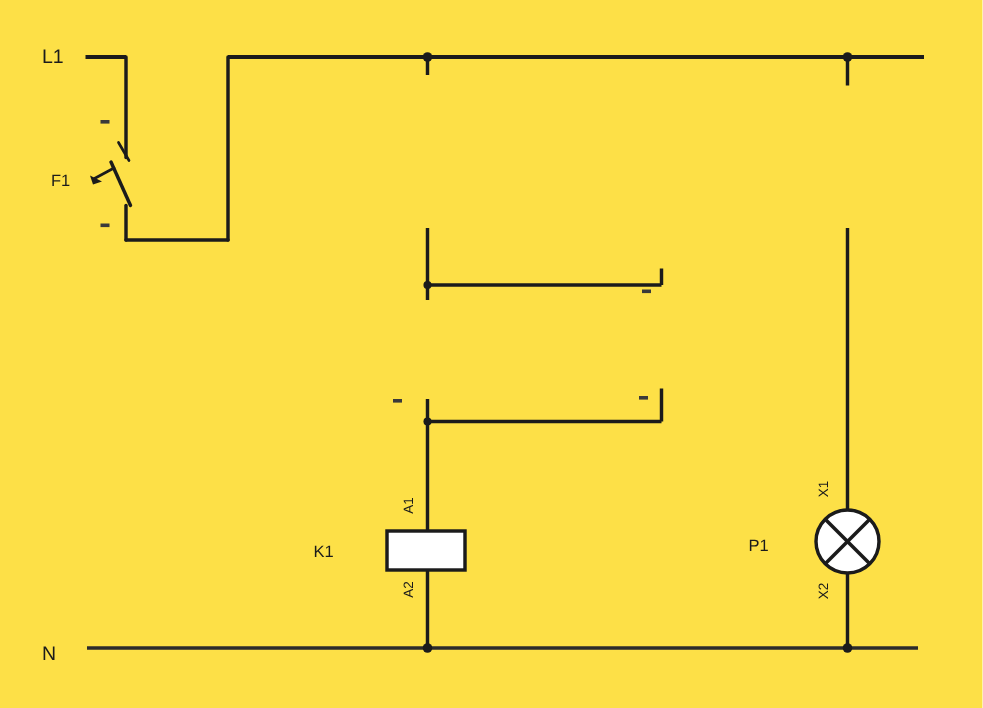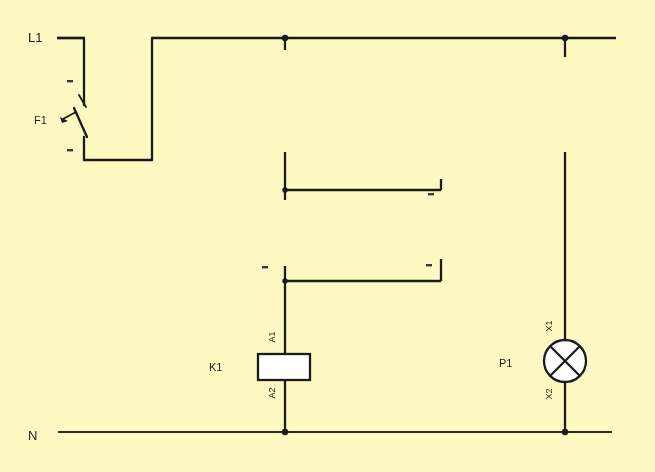--- a/index.html
+++ b/index.html
@@ -4,21 +4,21 @@
 <style>
   html, body {
     margin: 0;
     padding: 0;
     background: #ffffff;
   }
   .canvas {
     position: relative;
     width: 655px;
     height: 472px;
-    background: #fef9c3;
+    background: #fde047;
     overflow: hidden;
   }
   svg.schematic {
     position: absolute;
     left: 0;
     top: 0;
     filter: blur(0.35px);
   }
   svg.schematic text {
     font-family: "Liberation Sans", "DejaVu Sans", sans-serif;

